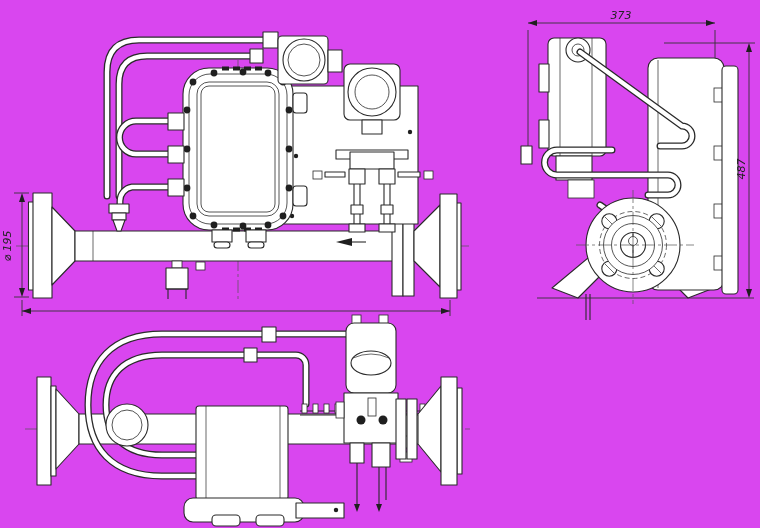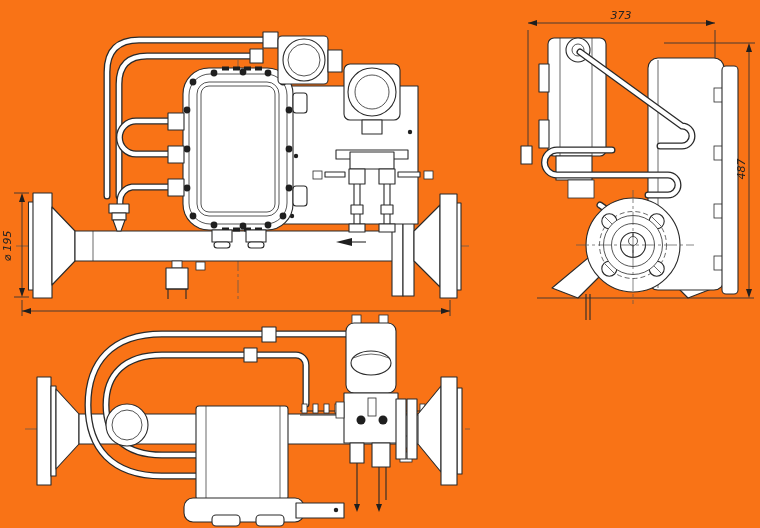--- a/index.html
+++ b/index.html
@@ -1,16 +1,16 @@
 <!DOCTYPE html>
 <html><head>
 <meta charset="utf-8">
 <style>
   html,body{margin:0;padding:0;background:#fff;}
-  #stage{position:relative;width:760px;height:528px;background:#f97316;overflow:hidden;
+  #stage{position:relative;width:760px;height:528px;background:#d946ef;overflow:hidden;
          font-family:"DejaVu Sans",sans-serif;}
   svg{position:absolute;left:0;top:0;}
   .ln{fill:none;stroke:#2a2a2a;stroke-width:1.1;stroke-linejoin:round;}
   .lnthin{fill:none;stroke:#2a2a2a;stroke-width:0.7;}
   .wh{fill:#ffffff;stroke:#2a2a2a;stroke-width:1.1;stroke-linejoin:round;}
   .whthin{fill:#ffffff;stroke:#2a2a2a;stroke-width:0.8;}
   .blk{fill:#1f1f1f;stroke:none;}
   .tube{fill:none;stroke:#2a2a2a;stroke-width:7;stroke-linecap:round;}
   .tubei{fill:none;stroke:#ffffff;stroke-width:4.4;stroke-linecap:round;}
   .cl{fill:none;stroke:#555;stroke-width:0.7;stroke-dasharray:13 3 3 3;}

